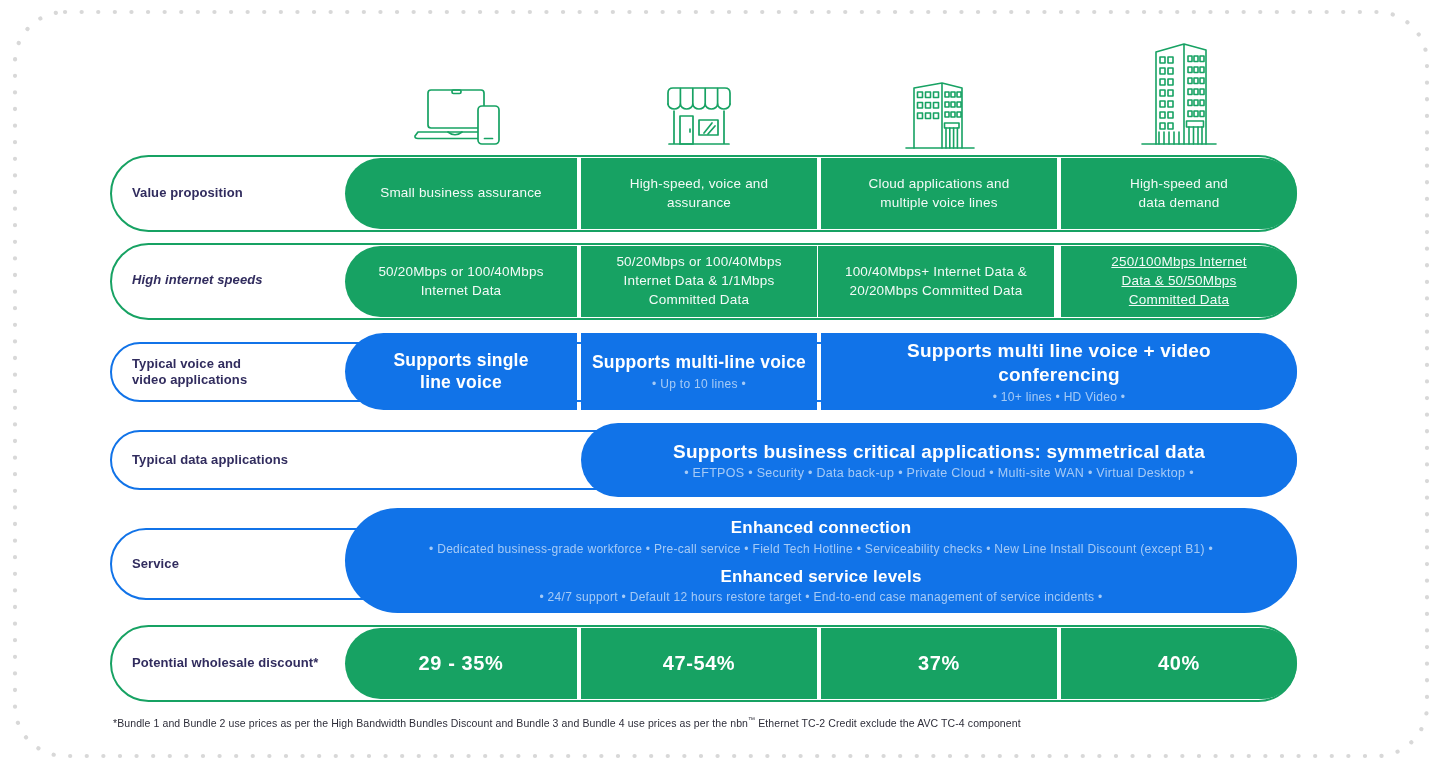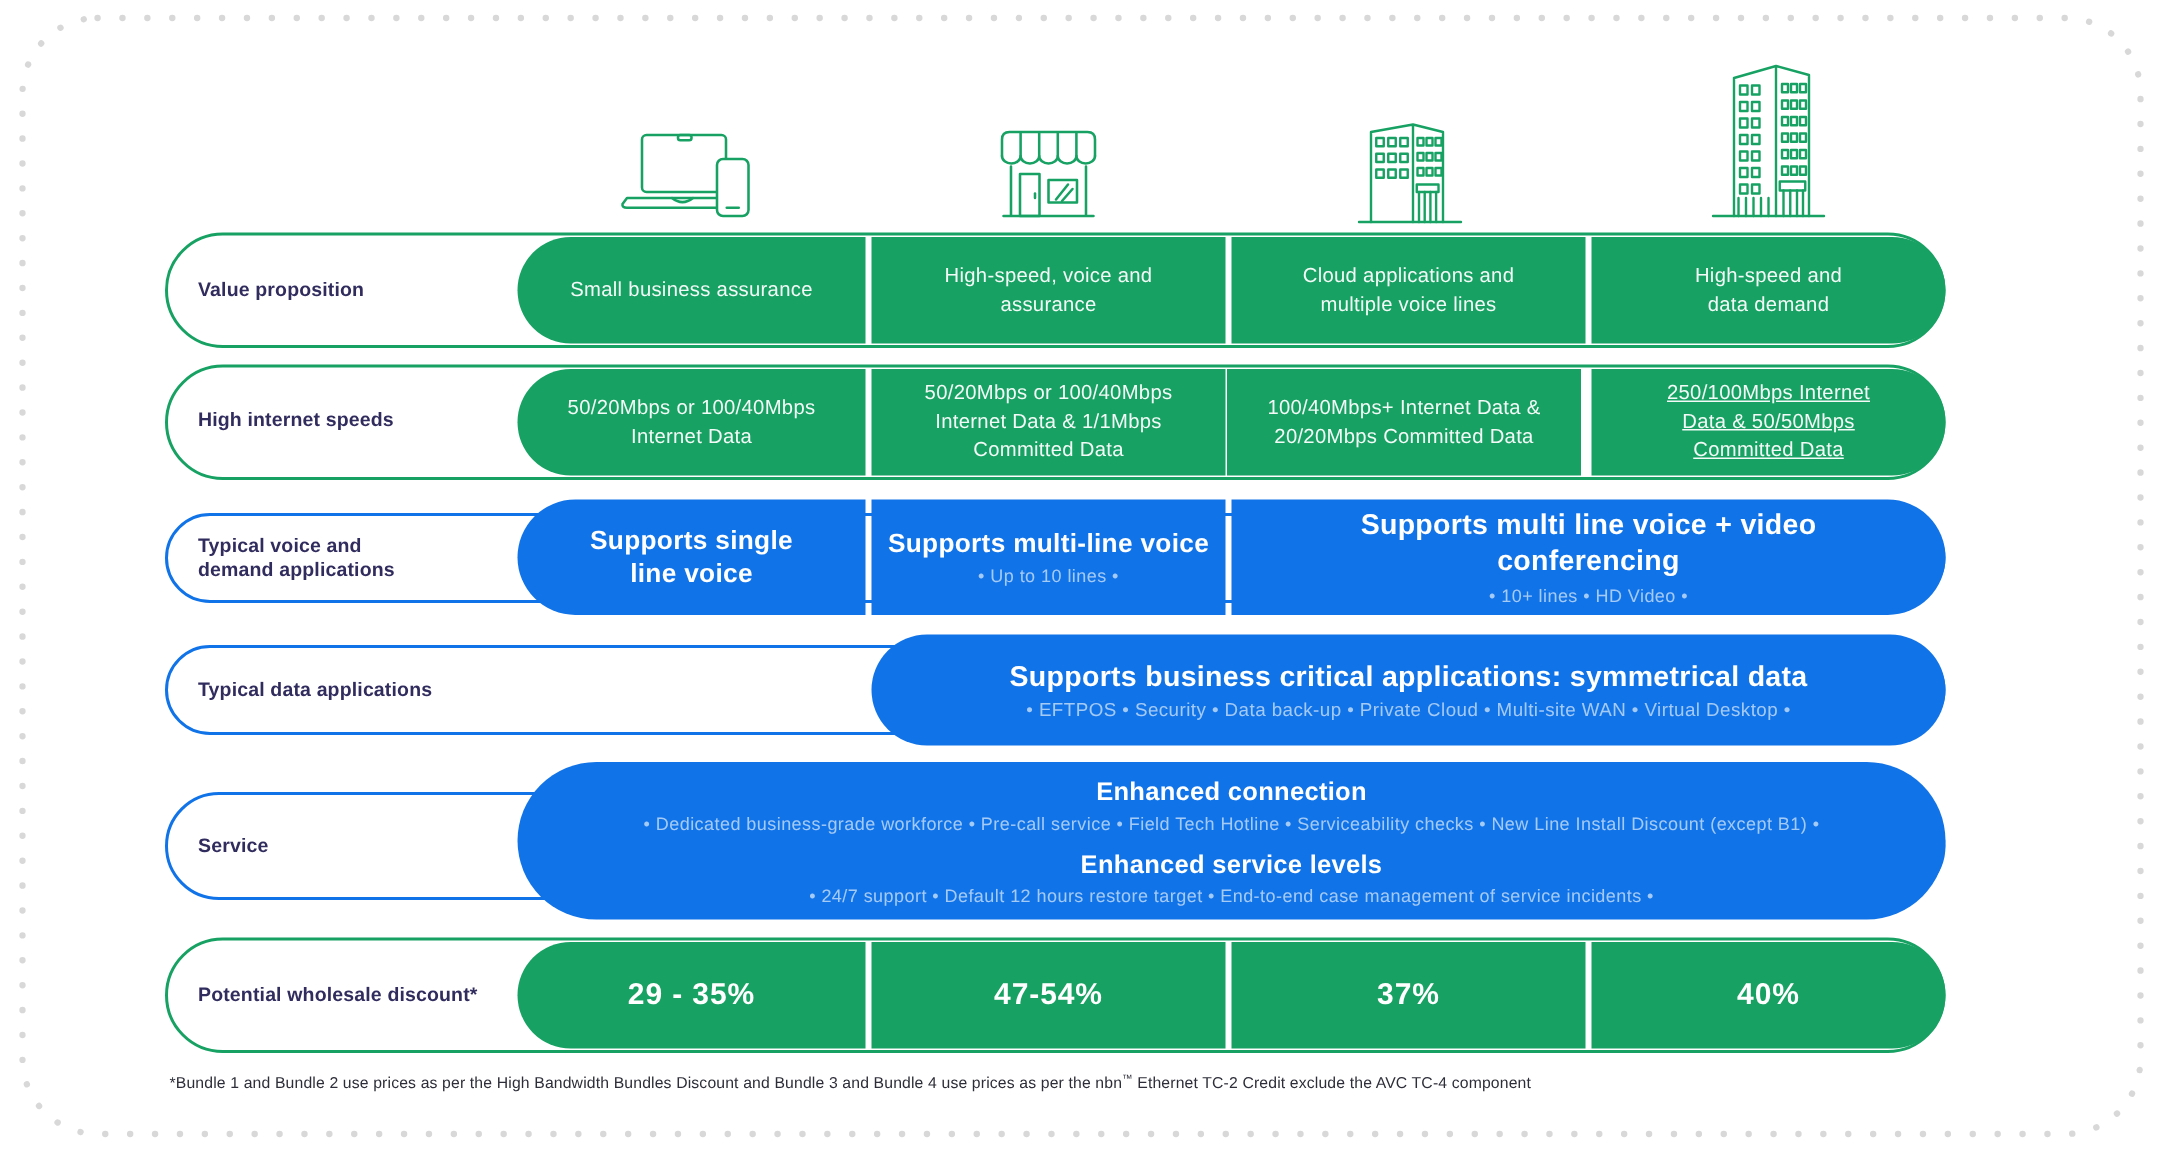--- a/index.html
+++ b/index.html
@@ -154,39 +154,39 @@
     <div class="cell-text" style="padding:0 45px;">High-speed, voice and assurance</div>
   </div>
   <div class="seg green" style="top:158px;height:71px;left:821px;width:236px;">
     <div class="cell-text" style="padding:0 38px;">Cloud applications and multiple voice lines</div>
   </div>
   <div class="seg green rr" style="top:158px;height:71px;left:1061px;width:236px;">
     <div class="cell-text" style="padding:0 55px;">High-speed and data demand</div>
   </div>
 
   <div class="outline green" style="top:243px;height:77px;"></div>
-  <div class="row-label nowrap" style="top:243px;height:74px;">
+  <div class="row-label nowrap" style="top:243px;height:74px;font-style:italic;">
     <span>High internet speeds</span>
   </div>
   <div class="seg green rl" style="top:246px;height:71px;left:345px;width:232px;">
     <div class="cell-text" style="padding:0 30px;">50/20Mbps or 100/40Mbps Internet Data</div>
   </div>
   <div class="seg green" style="top:246px;height:71px;left:581px;width:236px;">
     <div class="cell-text" style="padding:0 28px;">50/20Mbps or 100/40Mbps Internet Data &amp; 1/1Mbps Committed Data</div>
   </div>
   <div class="seg green" style="top:246px;height:71px;left:818px;width:236px;">
     <div class="cell-text" style="padding:0 22px;">100/40Mbps+ Internet Data &amp; 20/20Mbps Committed Data</div>
   </div>
   <div class="seg green rr" style="top:246px;height:71px;left:1061px;width:236px;">
     <div class="cell-text" style="padding:0 48px;text-decoration:underline;">250/100Mbps Internet Data &amp; 50/50Mbps Committed Data</div>
   </div>
 
   <div class="outline blue" style="top:342px;height:60px;"></div>
   <div class="row-label" style="top:342px;height:60px;width:140px;">
-    <span>Typical voice and demand applications</span>
+    <span>Typical voice and video applications</span>
   </div>
   <div class="seg blue rl" style="top:333px;height:77px;left:345px;width:232px;">
     <div class="cell-title" style="padding:0 48px;">Supports single line voice</div>
   </div>
   <div class="seg blue" style="top:333px;height:77px;left:581px;width:236px;">
     <div class="cell-title" style="padding:0 10px;">Supports multi-line voice</div>
     <div class="cell-sub">• Up to 10 lines •</div>
   </div>
   <div class="seg blue rr" style="top:333px;height:77px;left:821px;width:476px;">
     <div class="cell-title big">Supports multi line voice + video conferencing</div>

